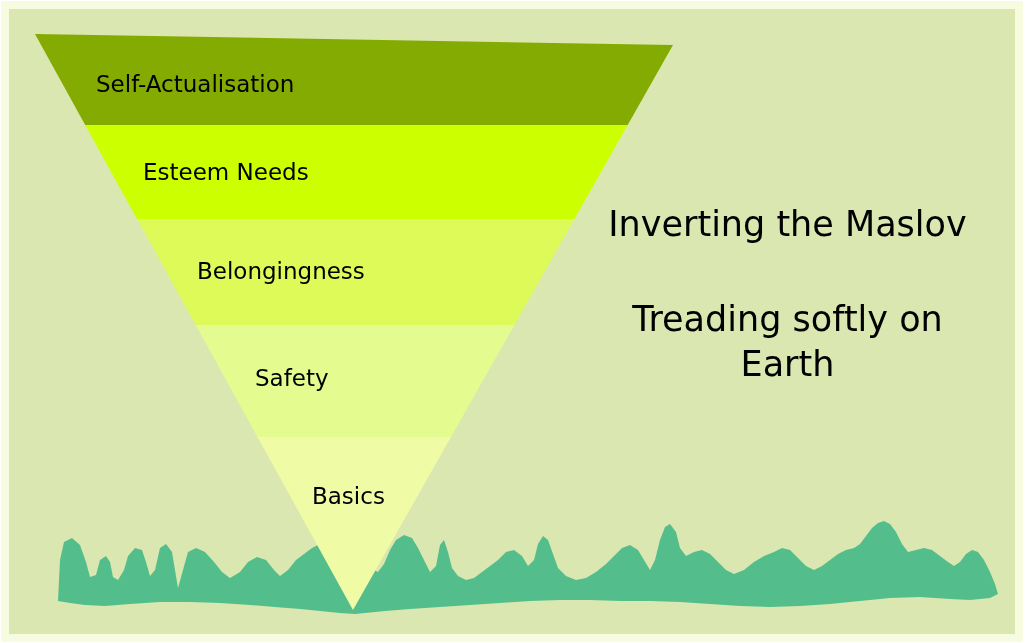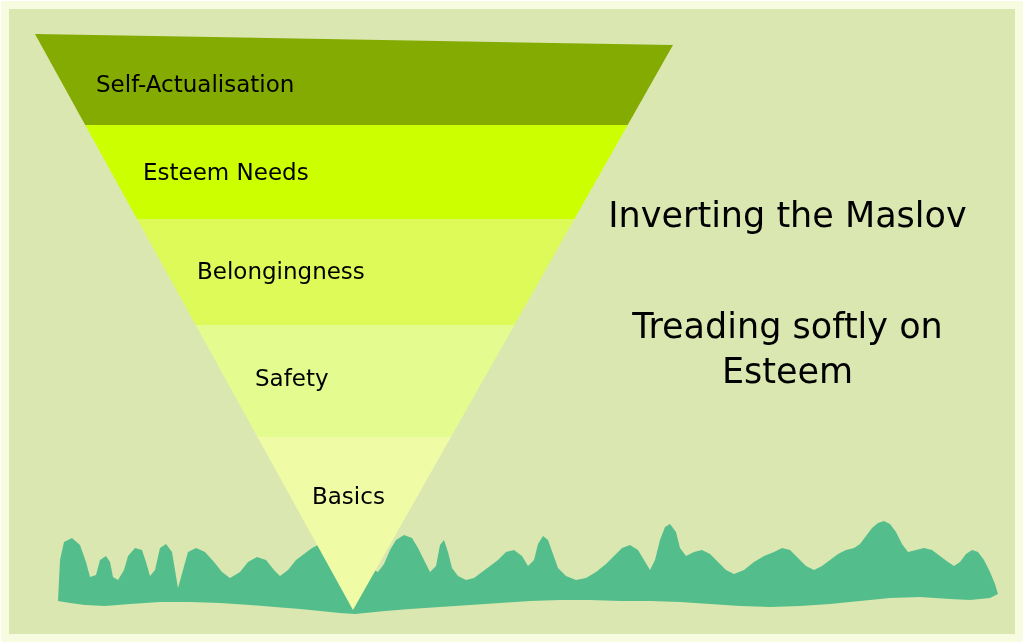--- a/index.html
+++ b/index.html
@@ -35,29 +35,29 @@
     height: 643px;
   }
   .layer-label {
     font-family: "DejaVu Sans", "Liberation Sans", sans-serif;
     font-size: 23px;
     fill: #000000;
   }
   .caption {
     position: absolute;
     left: 566px;   
-    top: 184px;
+    top: 193px;
     width: 425px;
     text-align: center;
     color: #000000;
     font-size: 35px;
     line-height: 45px;
   }
   .caption .para + .para {
-    margin-top: 66px;
+    margin-top: 50px;
   }
 </style>
 </head>
 <body>
 
 <div class="stage">
   <div class="card">
 
     <svg class="diagram-svg" viewBox="0 0 1035 643" xmlns="http://www.w3.org/2000/svg">
 
@@ -98,18 +98,18 @@
       <text class="layer-label" x="255" y="386">Safety</text>
       <text class="layer-label" x="312" y="504">Basics</text>
     </svg>
 
     <div class="caption">
       <div class="para">
         <div>Inverting the Maslov</div>
       </div>
       <div class="para">
         <div>Treading softly on</div>
-        <div>Esteem</div>
+        <div>Earth</div>
       </div>
     </div>
 
   </div>
 </div>
 
 </body></html>

